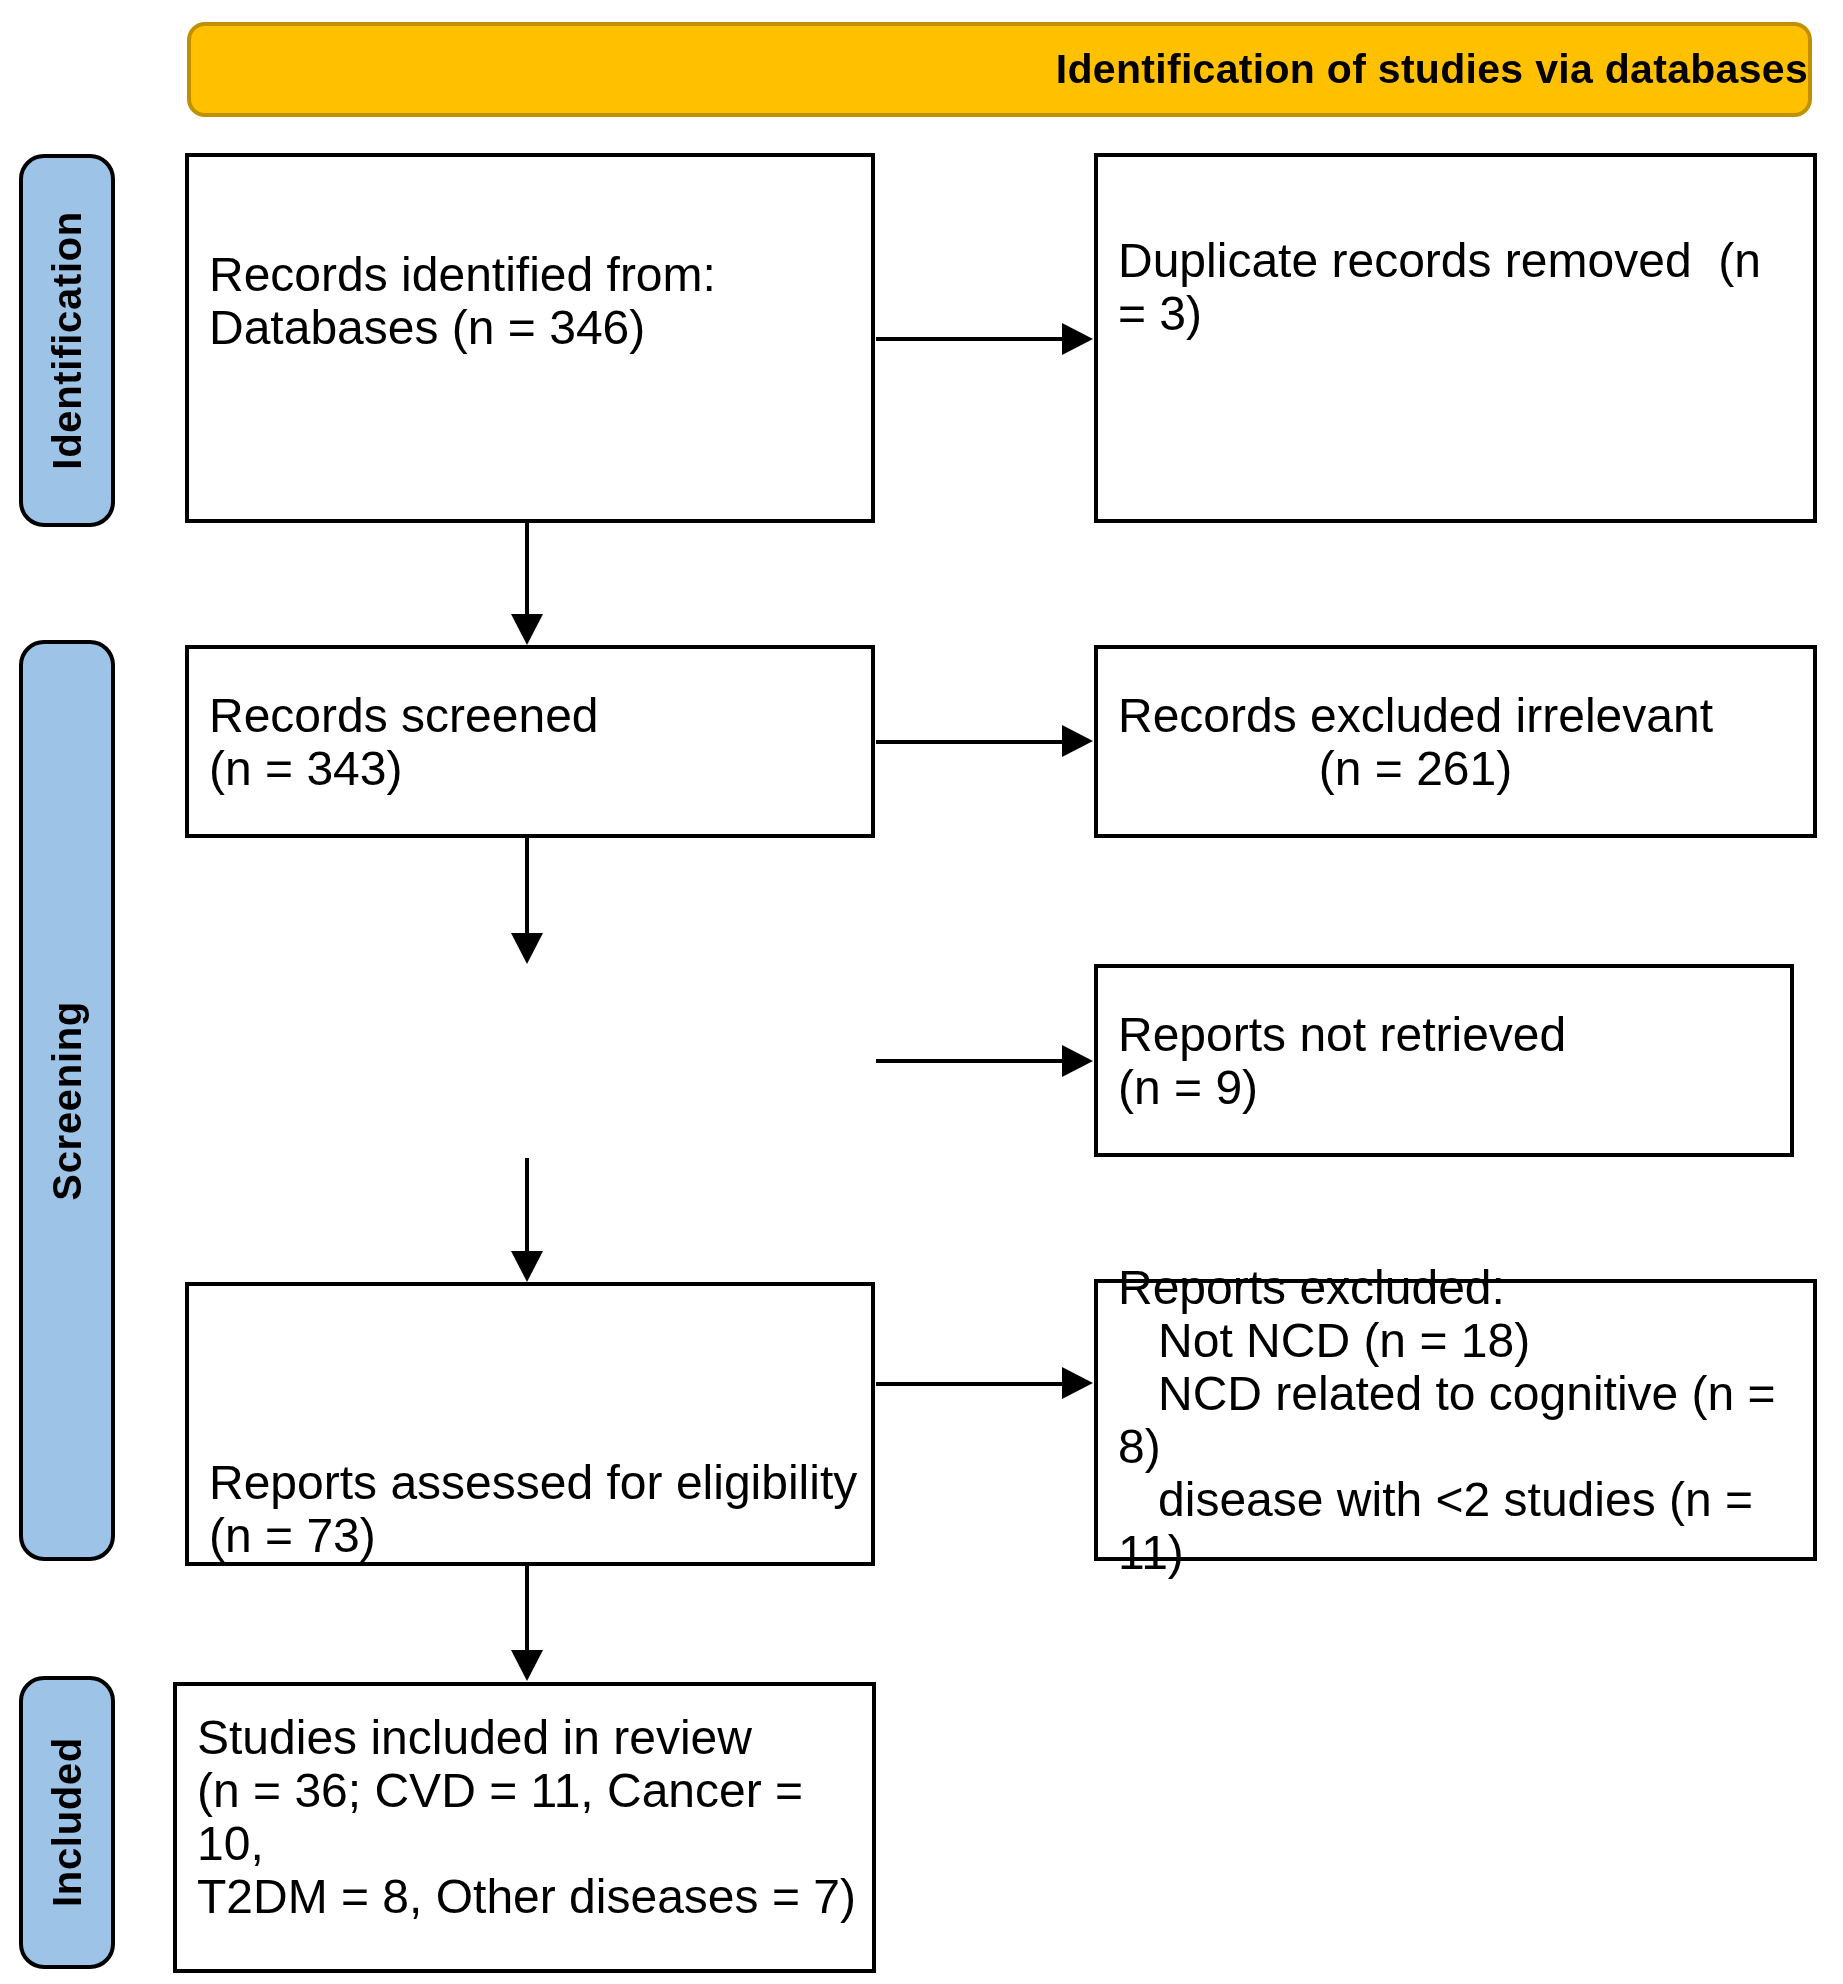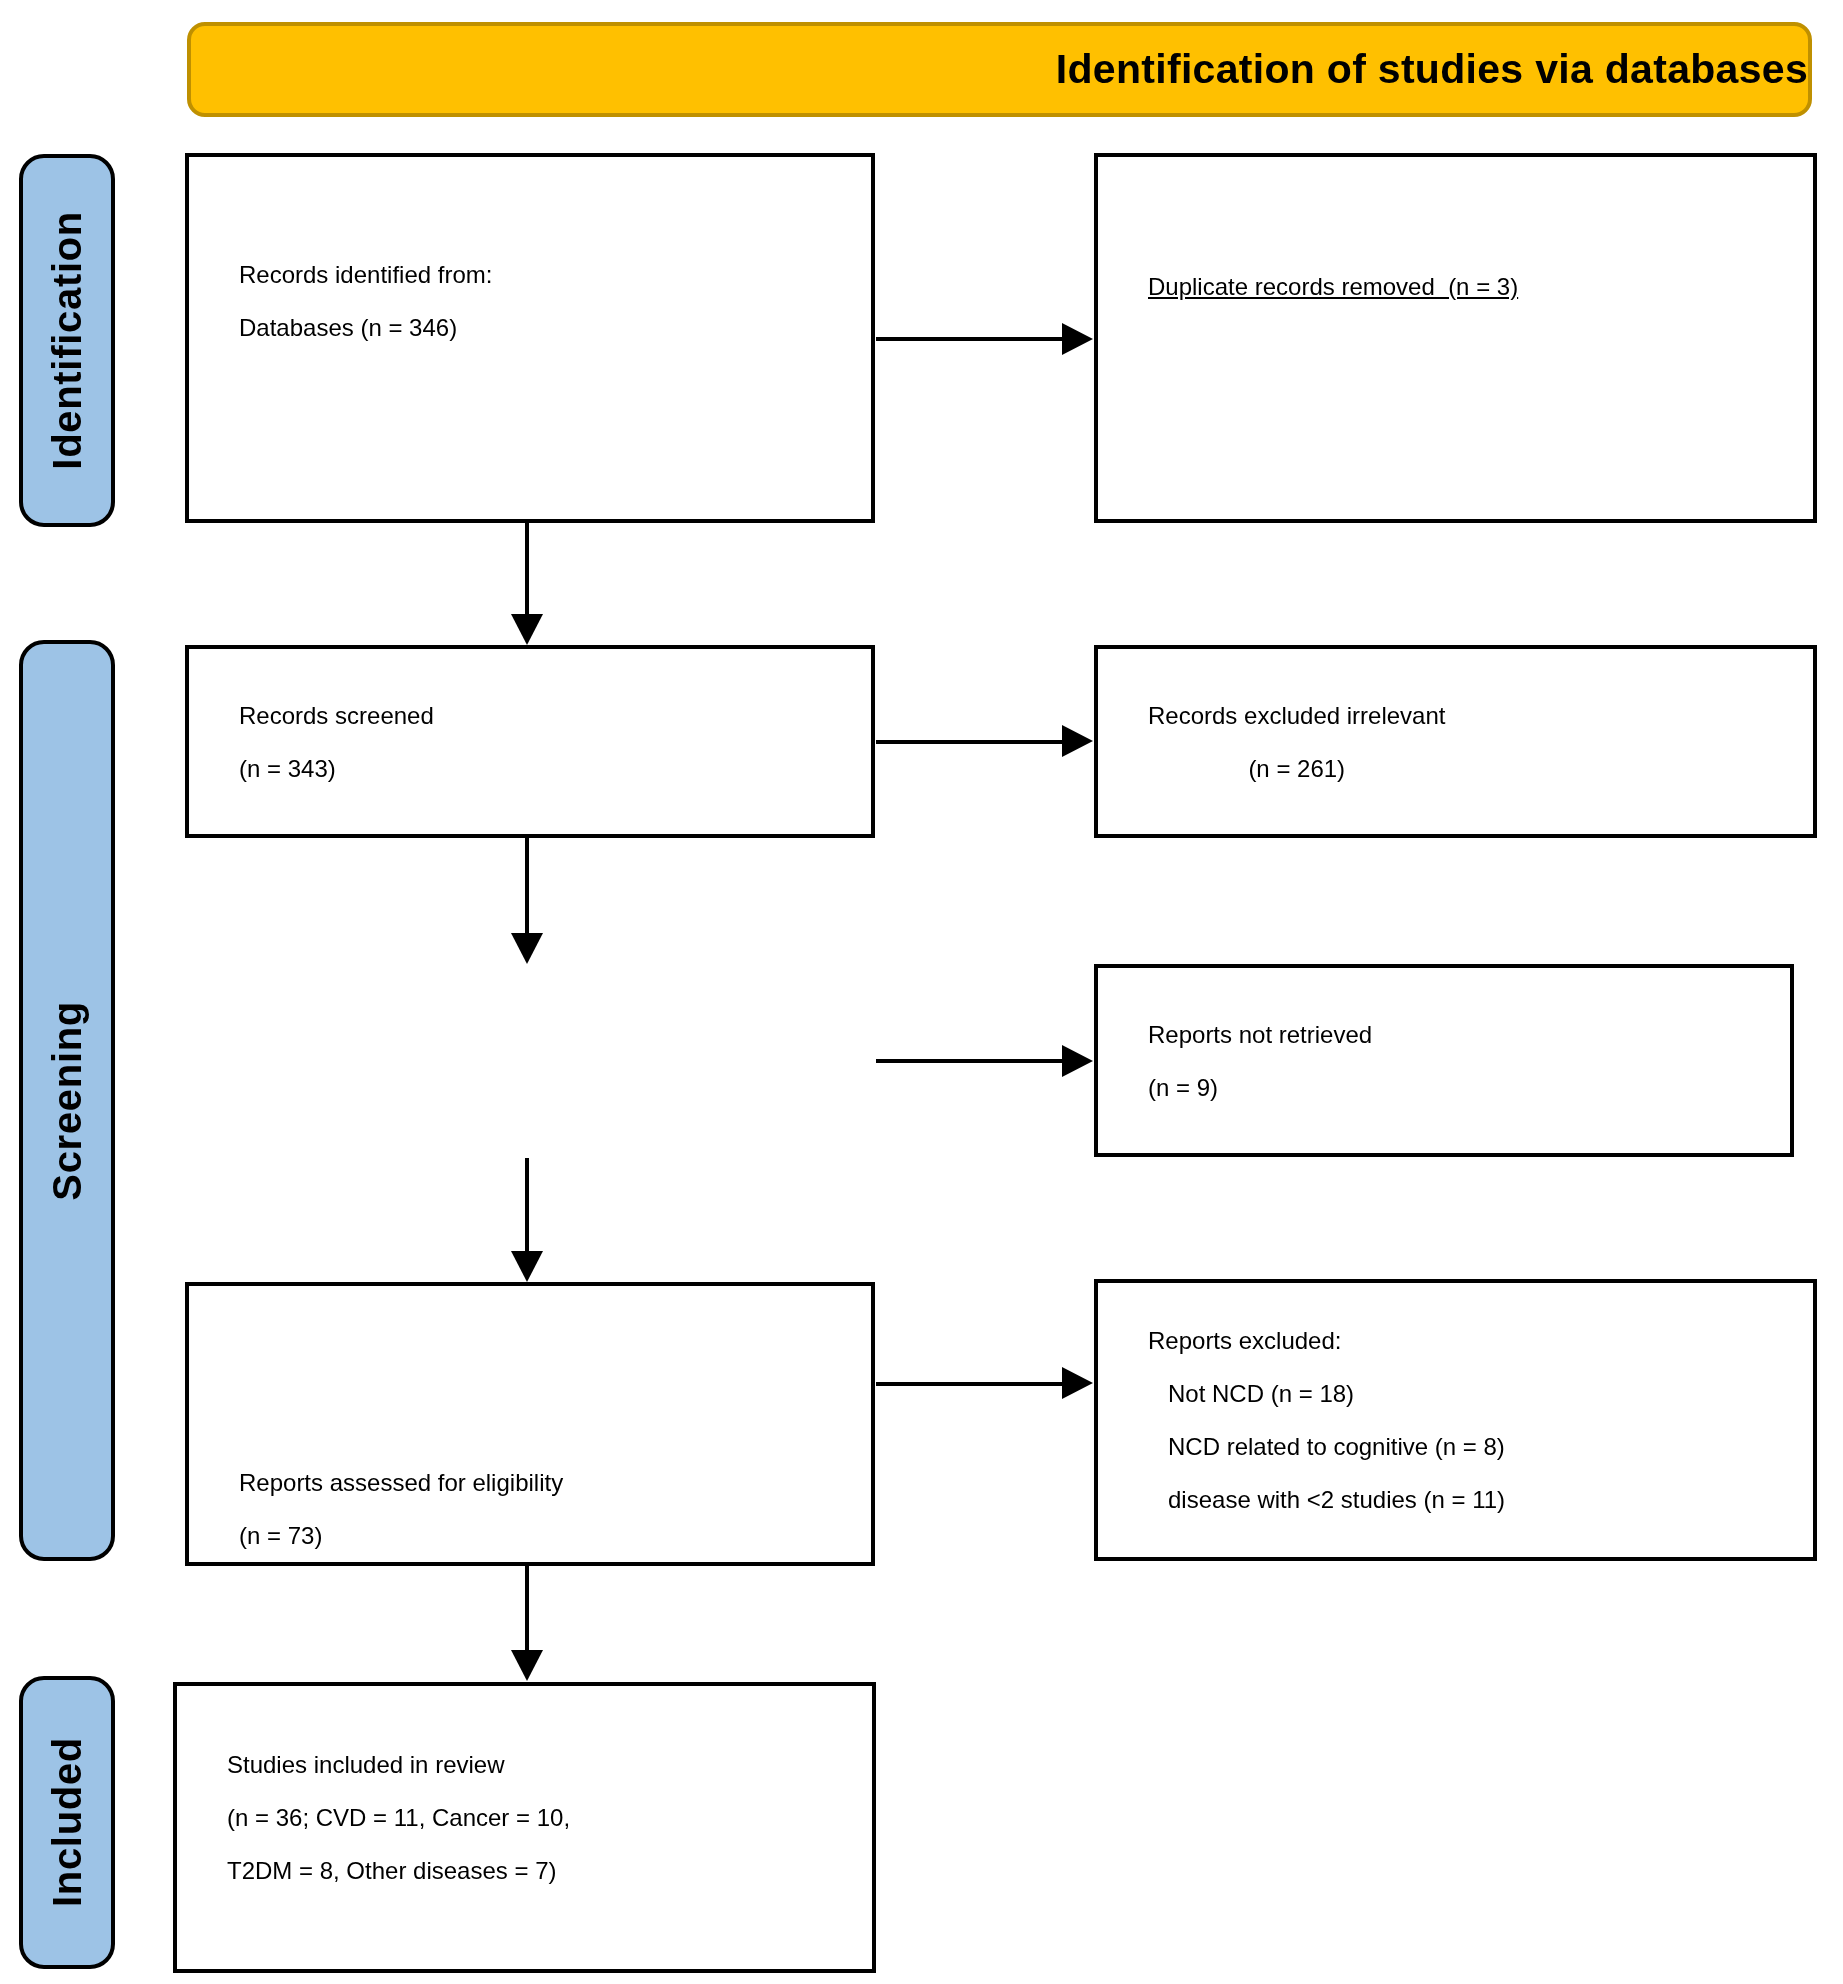--- a/index.html
+++ b/index.html
@@ -66,31 +66,31 @@
   
   .fbox {
     position: absolute;
     background: #ffffff;
     border: 4.1px solid var(--ink);
     display: flex;
     align-items: center;
   }
   .fbox .box-text {
     white-space: pre-wrap;
-    font-size: 24px;
+    font-size: 48px;
     line-height: 53px;
-    padding-left: 50px;
+    padding-left: 20px;
     padding-right: 13.7px;
   }
 
   .box-records-identified { left: 185px;  top: 153px;  width: 690px; height: 370px; }
   .box-records-identified .box-text { padding-bottom: 75px; }
 
   .box-duplicates-removed { left: 1094px; top: 153px;  width: 723px; height: 370px; }
-  .box-duplicates-removed .box-text { padding-bottom: 103px; text-decoration: underline; }
+  .box-duplicates-removed .box-text { padding-bottom: 103px; }
 
   .box-records-screened   { left: 185px;  top: 645px;  width: 690px; height: 193px; }
   .box-records-excluded   { left: 1094px; top: 645px;  width: 723px; height: 193px; text-align: center; }
 
   .box-reports-sought     { left: 185px;  top: 964px; width: 690px; height: 193px; }
   .box-reports-not-retrieved { left: 1094px; top: 964px; width: 700px; height: 193px; }
 
   .box-reports-assessed   { left: 185px;  top: 1282px; width: 690px; height: 284px; align-items: flex-end; }
   .box-reports-excluded   { left: 1094px; top: 1279px; width: 723px; height: 282px; }
 

